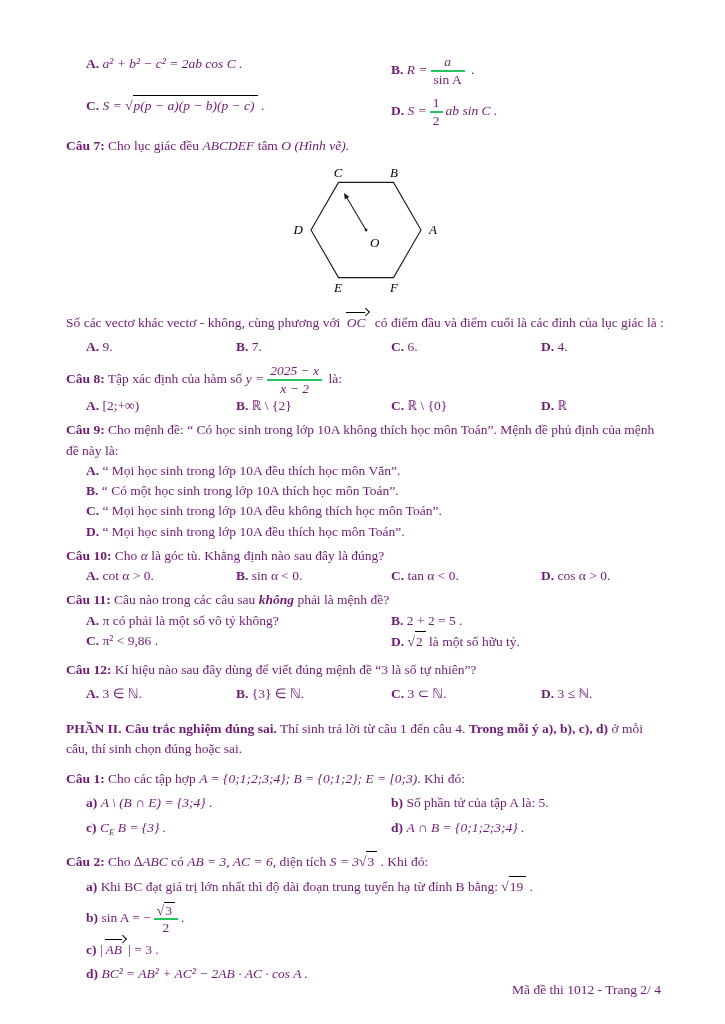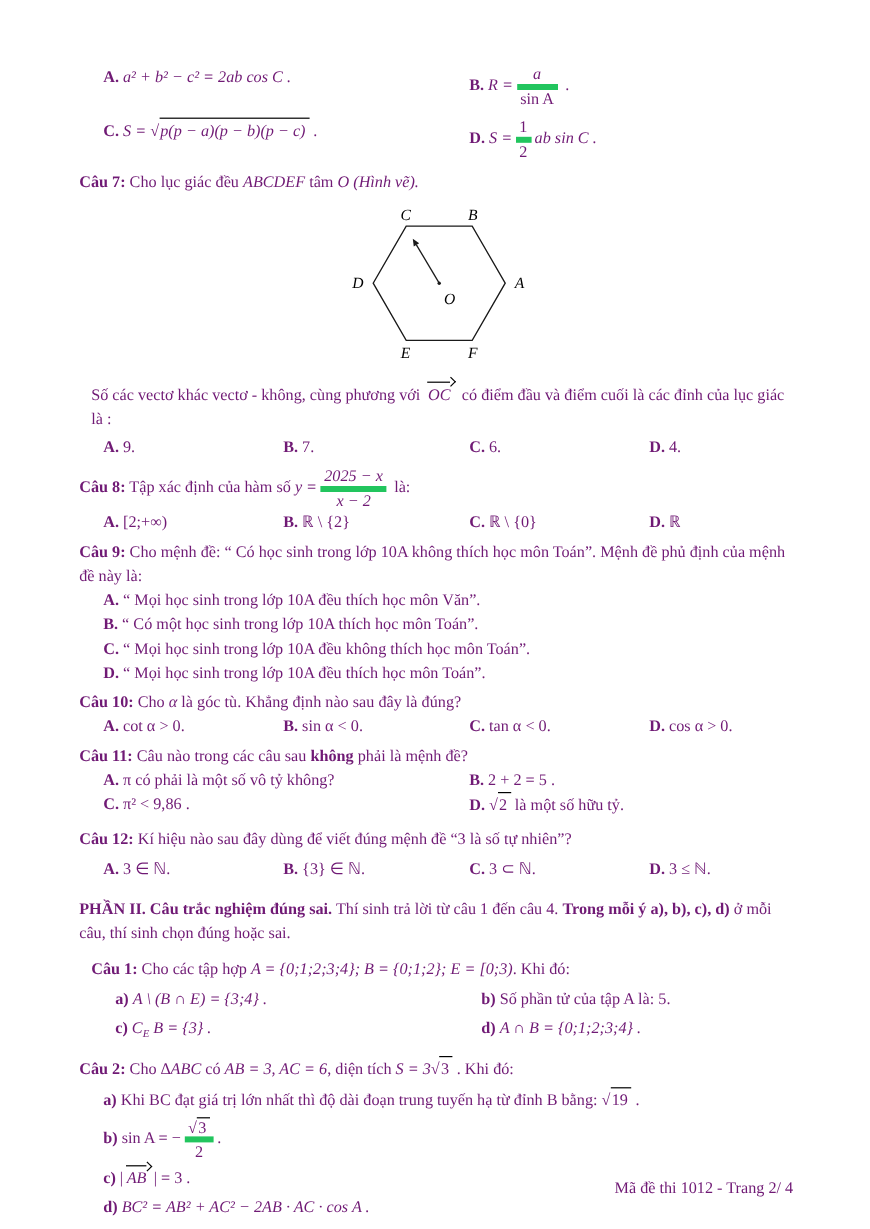--- a/index.html
+++ b/index.html
@@ -4,35 +4,35 @@
 <style>
   html,body{margin:0;padding:0;background:#ffffff;}
   .page{
     width:725px;height:1024px;box-sizing:border-box;
     padding:54px 60px 0 66px;position:relative;
     font-family:"Liberation Serif",serif;font-size:13.5px;line-height:1.5;color:#701a75;
     background:#fff;overflow:hidden;
   }
   .b{font-weight:bold;}
   .i{font-style:italic;}
-  .bi{font-weight:bold;}
+  .bi{font-weight:bold;font-style:italic;}
   .m{font-style:italic;}
   .row{display:flex;padding-left:20px;}
   .row4>div:nth-child(1){width:150px;}
   .row4>div:nth-child(2){width:155px;}
   .row4>div:nth-child(3){width:150px;}
   .row4>div:nth-child(4){flex:1;}
   .row2>div:nth-child(1){width:305px;}
   .row2>div:nth-child(2){flex:1;}
   .indent{padding-left:20px;}
-  .mt4{margin-top:4px;}.mt6{margin-top:6px;}.mt8{margin-top:8px;}.mt10{margin-top:10px;margin-left:10px;}
+  .mt4{margin-top:4px;}.mt6{margin-top:6px;}.mt8{margin-top:8px;}.mt10{margin-top:10px;}
   .mt12{margin-top:12px;}.mt14{margin-top:14px;}.mb6{margin-bottom:6px;}.mb8{margin-bottom:8px;}
   .frac{display:inline-block;vertical-align:middle;text-align:center;line-height:1.15;margin:0 3px;}
   .frac .fn{display:block;padding:0 3px;}
-  .frac .fd{display:block;border-top:5px solid #22c55e;padding:0 3px;font-family:Liberation Serif, serif;}
+  .frac .fd{display:block;border-top:2px solid #22c55e;padding:0 3px;font-family:Liberation Serif, serif;}
   .sqrt{white-space:nowrap;display:inline-block;}
   .sqrt .rs{display:inline-block;}
   .sqrt .rb{display:inline-block;border-top:1px solid #000;padding:0 3px 0 1px;}
   .vec{display:inline-block;position:relative;font-style:italic;margin:0 3px 0 2px;padding:0 3px 0 1px;}
   .vec::before{content:"";position:absolute;left:0;right:3px;top:-1px;border-top:1px solid #000;}
   .vec::after{content:"";position:absolute;right:0;top:-3.2px;width:4.5px;height:4.5px;
     border-top:1px solid #000;border-right:1px solid #000;transform:rotate(45deg);}
   .sub{font-size:9px;vertical-align:-3px;}
   .figure{width:210px;margin:8px auto 2px;}
   .figlabel{font-family:"Liberation Serif",serif;font-size:13px;font-style:italic;fill:#000;}

